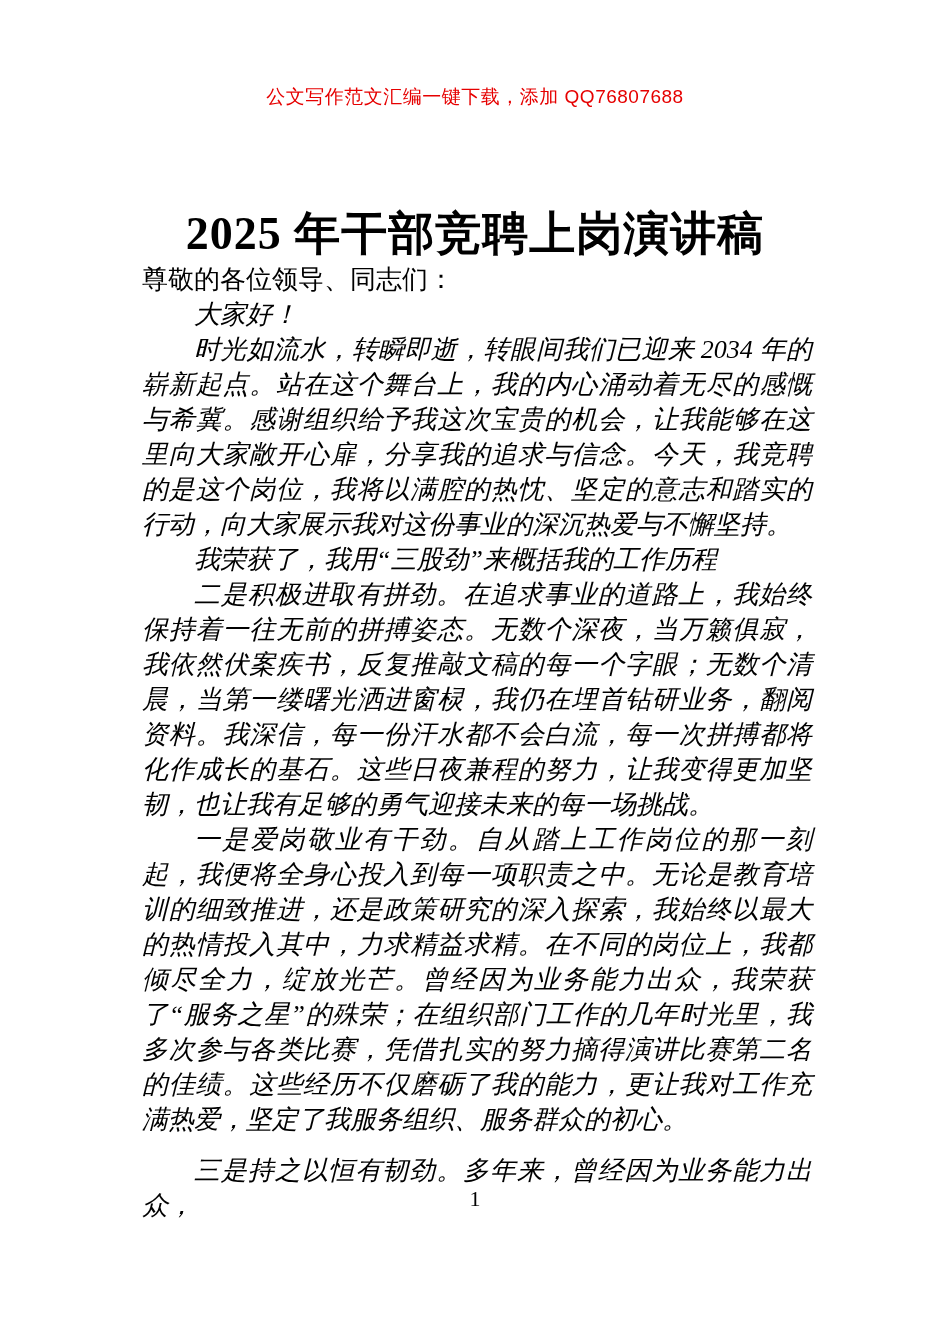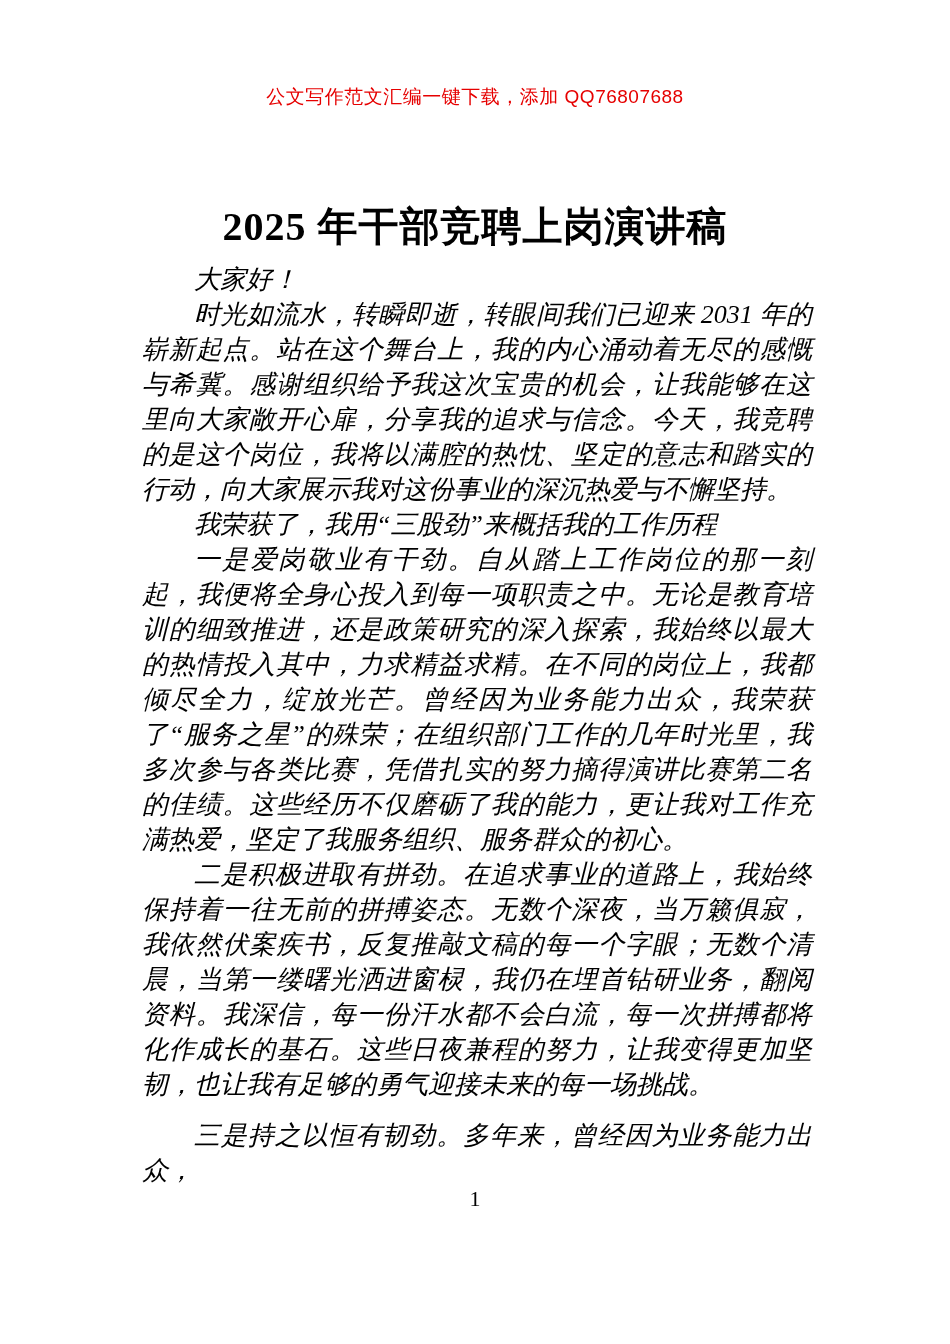--- a/index.html
+++ b/index.html
@@ -33,21 +33,21 @@
     font-size: 19px;
     letter-spacing: 0.5px;
     font-family: "Liberation Sans", "DejaVu Sans", sans-serif;
   }
   .doc-title {
     position: absolute;
     top: 172px;
     left: 0;
     right: 0;
     text-align: center;
-    font-size: 40px;
+    font-size: 46px;
     font-weight: bold;
     letter-spacing: 1px;
   }
   .doc-body {
     position: absolute;
     top: 262px;
     left: 142px;
     width: 670px;
     font-size: 26px;
     line-height: 35px;
@@ -77,23 +77,24 @@
 </head>
 <body>
 
 <div class="page">
 
   <div class="header-notice">公文写作范文汇编一键下载，添加 QQ76807688</div>
 
   <h1 class="doc-title">2025 年干部竞聘上岗演讲稿</h1>
 
   <div class="doc-body">
+    <p>尊敬的各位领导、同志们：</p>
     <p class="indent">大家好！</p>
-    <p class="indent">时光如流水，转瞬即逝，转眼间我们已迎来 2031 年的崭新起点。站在这个舞台上，我的内心涌动着无尽的感慨与希冀。感谢组织给予我这次宝贵的机会，让我能够在这里向大家敞开心扉，分享我的追求与信念。今天，我竞聘的是这个岗位，我将以满腔的热忱、坚定的意志和踏实的行动，向大家展示我对这份事业的深沉热爱与不懈坚持。</p>
+    <p class="indent">时光如流水，转瞬即逝，转眼间我们已迎来 2034 年的崭新起点。站在这个舞台上，我的内心涌动着无尽的感慨与希冀。感谢组织给予我这次宝贵的机会，让我能够在这里向大家敞开心扉，分享我的追求与信念。今天，我竞聘的是这个岗位，我将以满腔的热忱、坚定的意志和踏实的行动，向大家展示我对这份事业的深沉热爱与不懈坚持。</p>
     <p class="indent">我荣获了，我用“三股劲”来概括我的工作历程</p>
+    <p class="indent">二是积极进取有拼劲。在追求事业的道路上，我始终保持着一往无前的拼搏姿态。无数个深夜，当万籁俱寂，我依然伏案疾书，反复推敲文稿的每一个字眼；无数个清晨，当第一缕曙光洒进窗棂，我仍在埋首钻研业务，翻阅资料。我深信，每一份汗水都不会白流，每一次拼搏都将化作成长的基石。这些日夜兼程的努力，让我变得更加坚韧，也让我有足够的勇气迎接未来的每一场挑战。</p>
     <p class="indent">一是爱岗敬业有干劲。自从踏上工作岗位的那一刻起，我便将全身心投入到每一项职责之中。无论是教育培训的细致推进，还是政策研究的深入探索，我始终以最大的热情投入其中，力求精益求精。在不同的岗位上，我都倾尽全力，绽放光芒。曾经因为业务能力出众，我荣获了“服务之星”的殊荣；在组织部门工作的几年时光里，我多次参与各类比赛，凭借扎实的努力摘得演讲比赛第二名的佳绩。这些经历不仅磨砺了我的能力，更让我对工作充满热爱，坚定了我服务组织、服务群众的初心。</p>
-    <p class="indent">二是积极进取有拼劲。在追求事业的道路上，我始终保持着一往无前的拼搏姿态。无数个深夜，当万籁俱寂，我依然伏案疾书，反复推敲文稿的每一个字眼；无数个清晨，当第一缕曙光洒进窗棂，我仍在埋首钻研业务，翻阅资料。我深信，每一份汗水都不会白流，每一次拼搏都将化作成长的基石。这些日夜兼程的努力，让我变得更加坚韧，也让我有足够的勇气迎接未来的每一场挑战。</p>
     <p class="indent space-before">三是持之以恒有韧劲。多年来，曾经因为业务能力出众，</p>
   </div>
 
   <div class="page-number">1</div>
 
 </div>
 
 </body></html>

